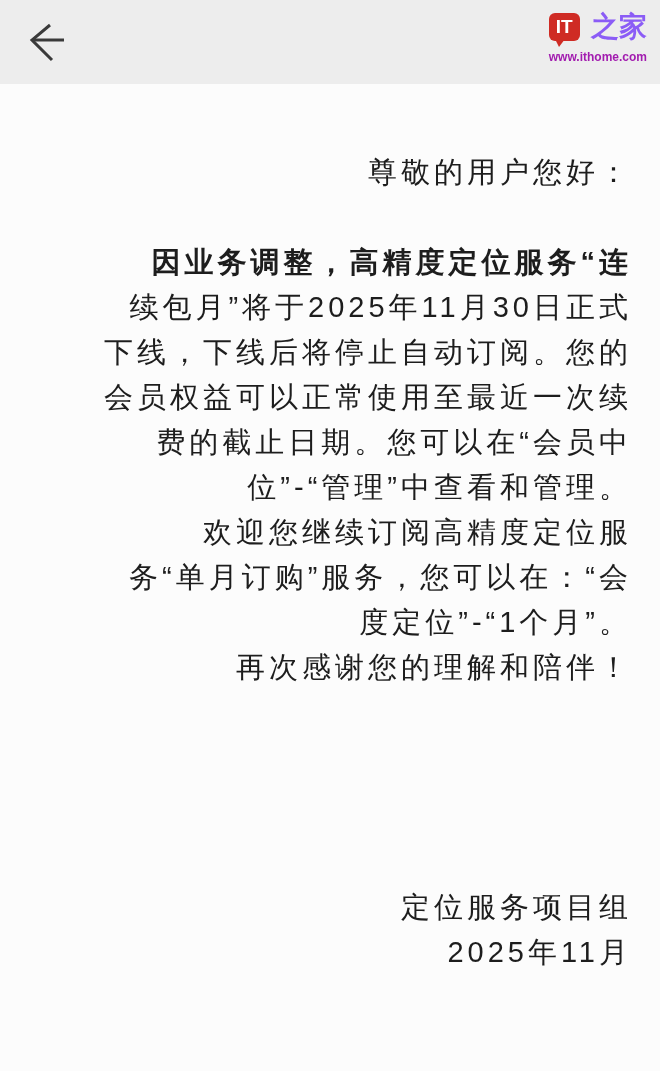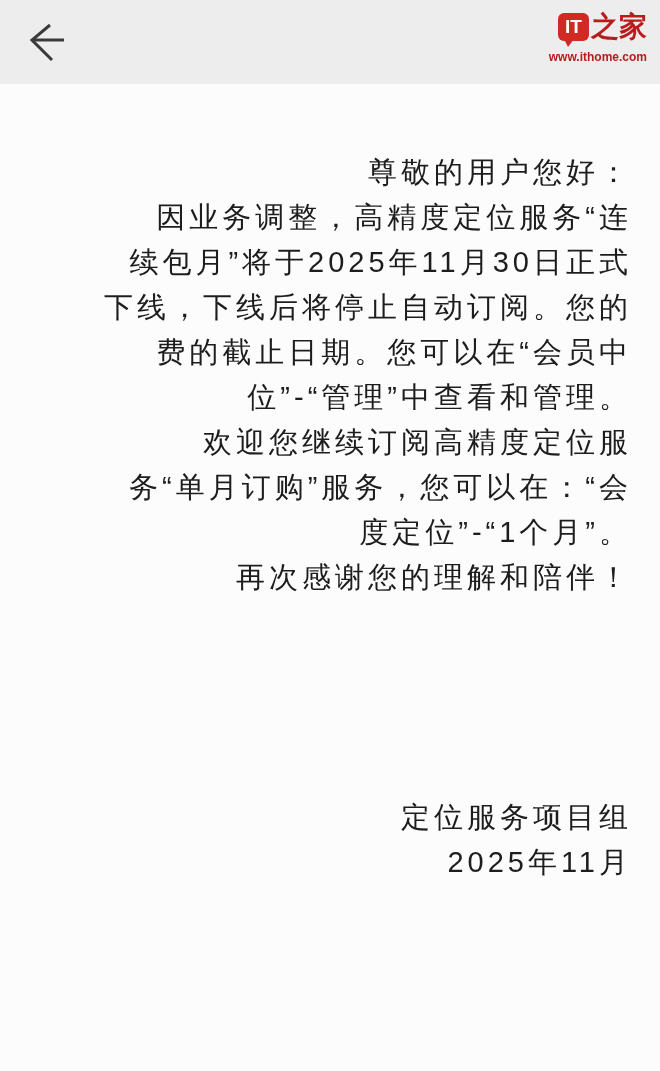--- a/index.html
+++ b/index.html
@@ -21,21 +21,21 @@
     width:44px;height:50px;
     background:none;border:none;padding:0;margin:0;
     cursor:pointer;
   }
   .back-btn svg{display:block;}
   .watermark{
     position:absolute;top:8px;right:13px;
     text-align:center;
   }
   .logo-row{
-    display:flex;align-items:center;justify-content:flex-end;gap:2px;
+    display:flex;align-items:center;justify-content:space-between;gap:2px;
   }
   .logo-badge{
     position:relative;
     width:31px;height:28px;
     background:#cf2b24;
     border-radius:6px;
     color:#ffffff;
     font-weight:bold;
     font-size:19px;
     line-height:28px;
@@ -45,41 +45,41 @@
   .logo-badge .tail{
     position:absolute;left:6px;bottom:-6px;
     width:0;height:0;
     border-left:4px solid transparent;
     border-right:6px solid transparent;
     border-top:8px solid #cf2b24;
   }
   .logo-brand{
     font-size:28px;
     font-weight:bold;
-    color:#b91c1c;
+    color:#8b5cf6;
     font-family:"Liberation Serif","DejaVu Serif",serif;
   }
   .watermark-url{
     margin-top:4px;
     font-size:12px;
     font-weight:bold;
-    color:#b91c1c;
+    color:#a21caf;
   }
   .content{
     padding:0 28px 0 65px;
   }
   .line{
     font-size:29px;
     line-height:45px;
     letter-spacing:4px;
     white-space:nowrap;
     text-align:right;
   }
   .greeting{margin-top:66px;}
-  .para-first{}
+  .para-first{margin-top:45px;font-weight:bold;}
   .indent{text-indent:35px;}
   .signature{
     margin-top:195px;
     text-align:right;
   }
 </style>
 </head>
 <body>
 
 <div class="page">
@@ -105,20 +105,21 @@
   </header>
 
   <main class="content">
 
     <div class="line greeting">尊敬的用户您好：</div>
 
     <div>
       <div class="line indent para-first">因业务调整，高精度定位服务“连</div>
       <div class="line">续包月”将于2025年11月30日正式</div>
       <div class="line">下线，下线后将停止自动订阅。您的</div>
+      <div class="line">会员权益可以正常使用至最近一次续</div>
       <div class="line">费的截止日期。您可以在“会员中</div>
       <div class="line">位”-“管理”中查看和管理。</div>
     </div>
 
     <div>
       <div class="line indent">欢迎您继续订阅高精度定位服</div>
       <div class="line">务“单月订购”服务，您可以在：“会</div>
       <div class="line">度定位”-“1个月”。</div>
     </div>
 

